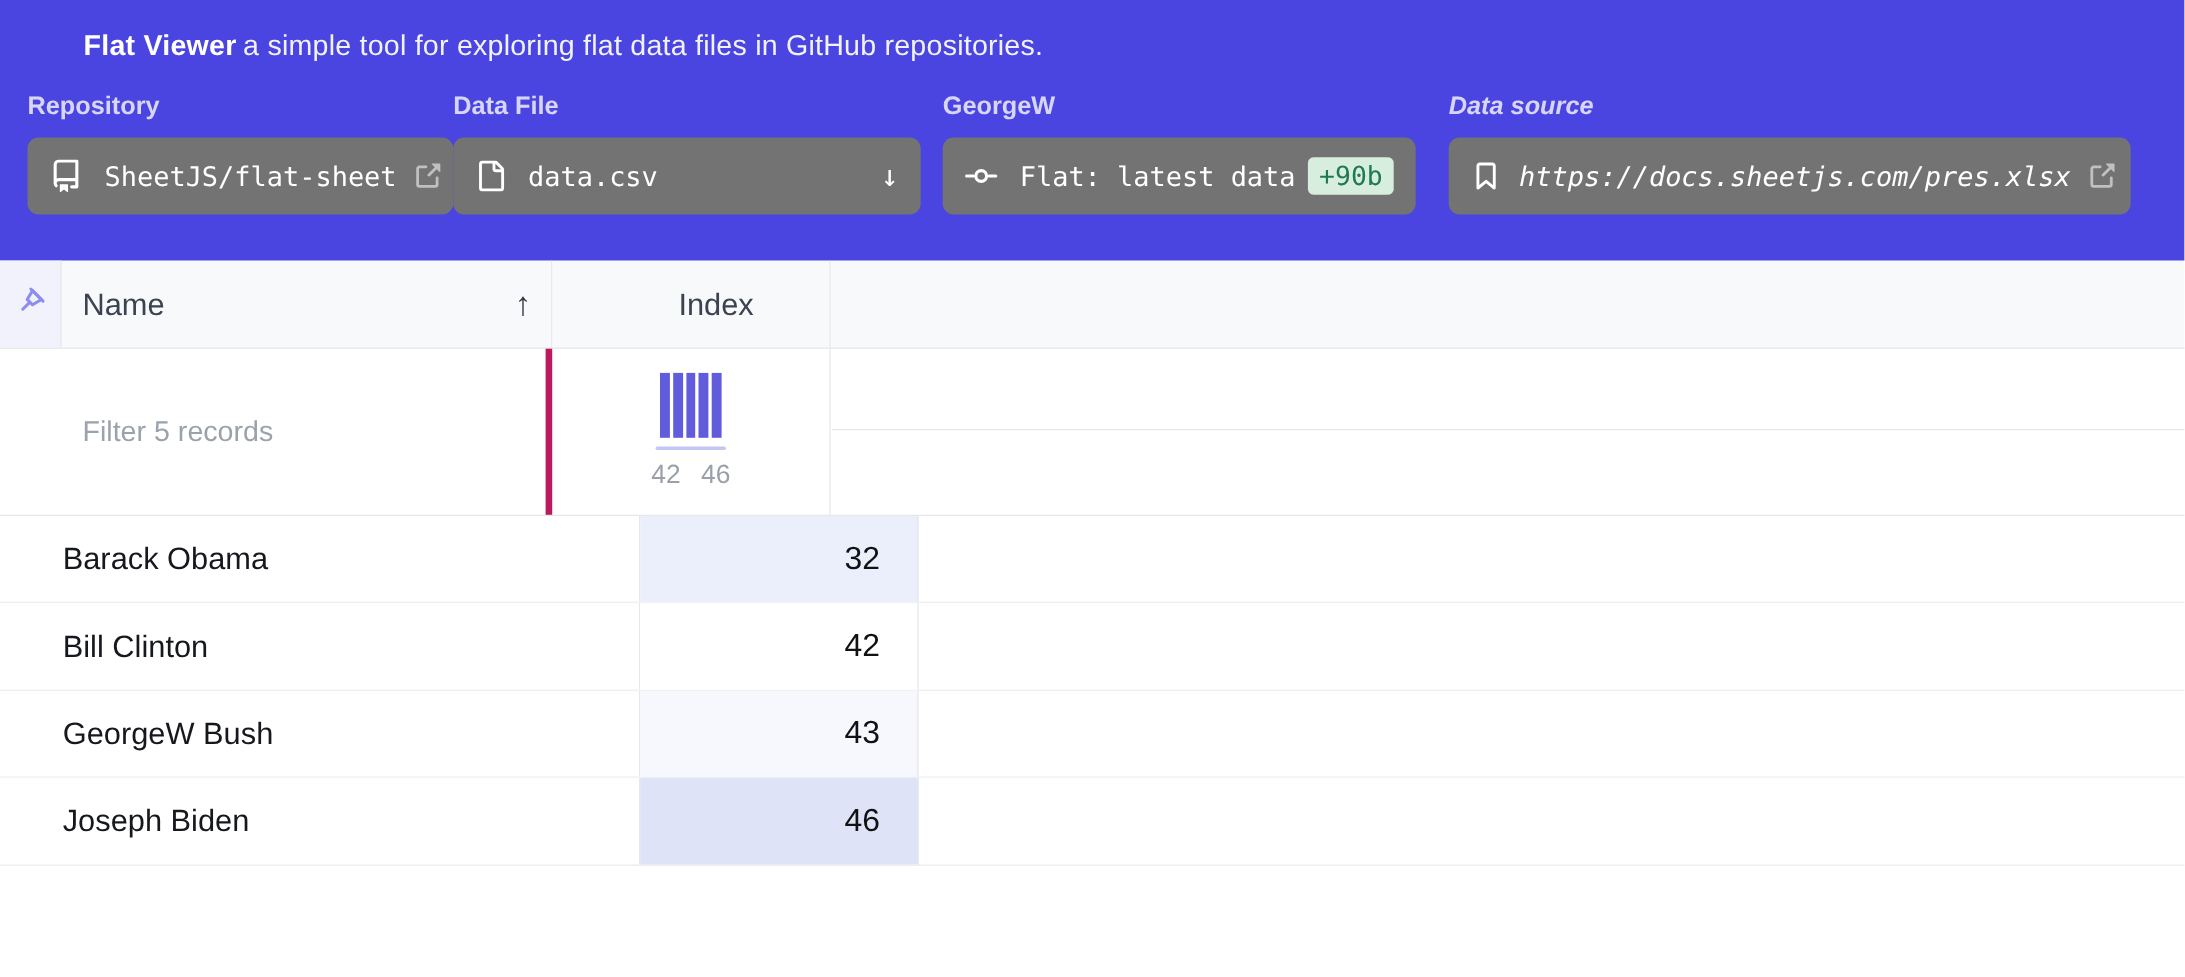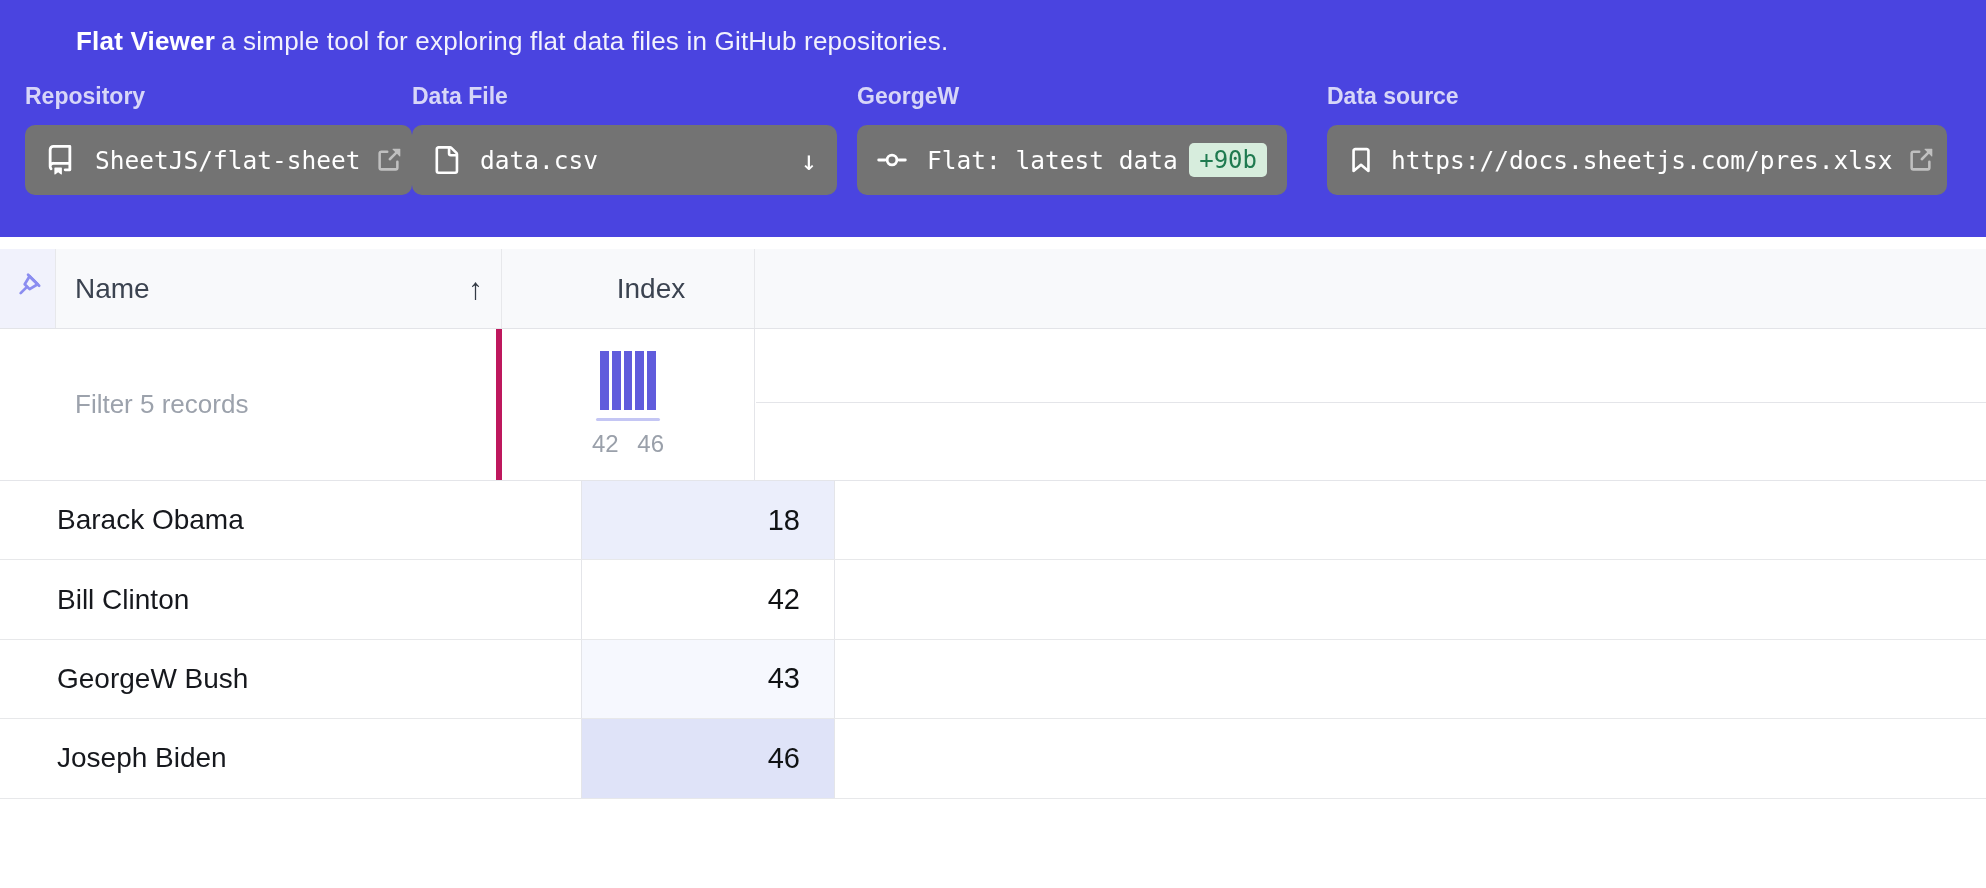--- a/index.html
+++ b/index.html
@@ -9,34 +9,34 @@
   
   .topbar { height:237px; background:#4A44E0; }
   .title-row { padding:26px 0 0 44px; font-size:26px; color:rgba(255,255,255,0.93); letter-spacing:.2px;margin-left:32px; }
   .title-row .app-name { font-weight:700; color:#fff; margin-right:6px; }
 
   .controls { display:flex; margin-top:26px; align-items:flex-start; }
   .ctrl-group { display:flex; flex-direction:column; }
   .g-repo   { margin-left:25px; width:387px; }
   .g-file   { width:425px; }
   .g-commit { margin-left:20px; width:430px; }
-  .g-source { margin-left:40px; width:620px; }
+  .g-source { margin-left:30px; width:620px;font-style:italic; }
   .ctrl-label { font-size:23px; font-weight:600; color:rgba(255,255,255,0.78); margin-bottom:15px; }
   .pill { height:70px; border-radius:10px; background:#737373; display:flex; align-items:center;
           padding:0 20px; color:#fff; font-family:"DejaVu Sans Mono","Liberation Mono",monospace;
           font-size:24.5px; white-space:nowrap; cursor:pointer; }
   .pill svg.lead { flex:0 0 auto; margin-right:20px; }
   .pill .ext { margin-left:14px; flex:0 0 auto; opacity:.55; }
   .pill .spacer { flex:1; }
   .glyph-arrow { font-family:"DejaVu Sans Mono",monospace; font-size:27px; color:#fff; }
   .badge { background:#D7EDDD; color:#1F7A50; font-size:24px; padding:3px 10px; border-radius:5px;
            margin-left:auto; font-family:"DejaVu Sans Mono","Liberation Mono",monospace; }
 
   
-  .thead { height:80px; background:#F8F9FB; border-bottom:1px solid #E3E4E8; display:flex;margin-top:12px; }
+  .thead { height:80px; background:#F8F9FB; border-bottom:1px solid #E3E4E8; display:flex; }
   .th-pin { width:56px; background:#F1F2FC; border-right:1px solid #E7E8EB; display:flex;
             align-items:center; justify-content:center; cursor:pointer; }
   .th-name { width:446px; border-right:1px solid #E7E8EB; display:flex; align-items:center;
              justify-content:space-between; padding:0 18px 0 19px; font-size:28px; color:#3B4350; cursor:pointer; }
   .th-index { width:253px; border-right:1px solid #E7E8EB; display:flex; align-items:center;
               justify-content:center; padding-left:46px; font-size:28px; color:#3B4350; cursor:pointer; }
   .sort-arrow { font-size:30px; color:#333A44; }
 
   .filter-row { position:relative; height:152px; border-bottom:1px solid #E4E5E9; display:flex; }
   .filter-cell { width:502px; border-right:6px solid #be185d; display:flex; align-items:center; }
@@ -157,21 +157,21 @@
       <span>42</span>
       <span>46</span>
     </div>
   </div>
   <div class="filter-right-line"></div>
 </div>
 
 <div>
   <div class="row">
     <div class="cell-name">Barack Obama</div>
-    <div class="cell-index" style="background-color: rgb(235, 238, 251);">18</div>
+    <div class="cell-index" style="background-color: rgb(235, 238, 251);">32</div>
   </div>
   <div class="row">
     <div class="cell-name">Bill Clinton</div>
     <div class="cell-index" style="background-color: rgb(255, 255, 255);">42</div>
   </div>
   <div class="row">
     <div class="cell-name">GeorgeW Bush</div>
     <div class="cell-index" style="background-color: rgb(246, 248, 254);">43</div>
   </div>
   <div class="row">

